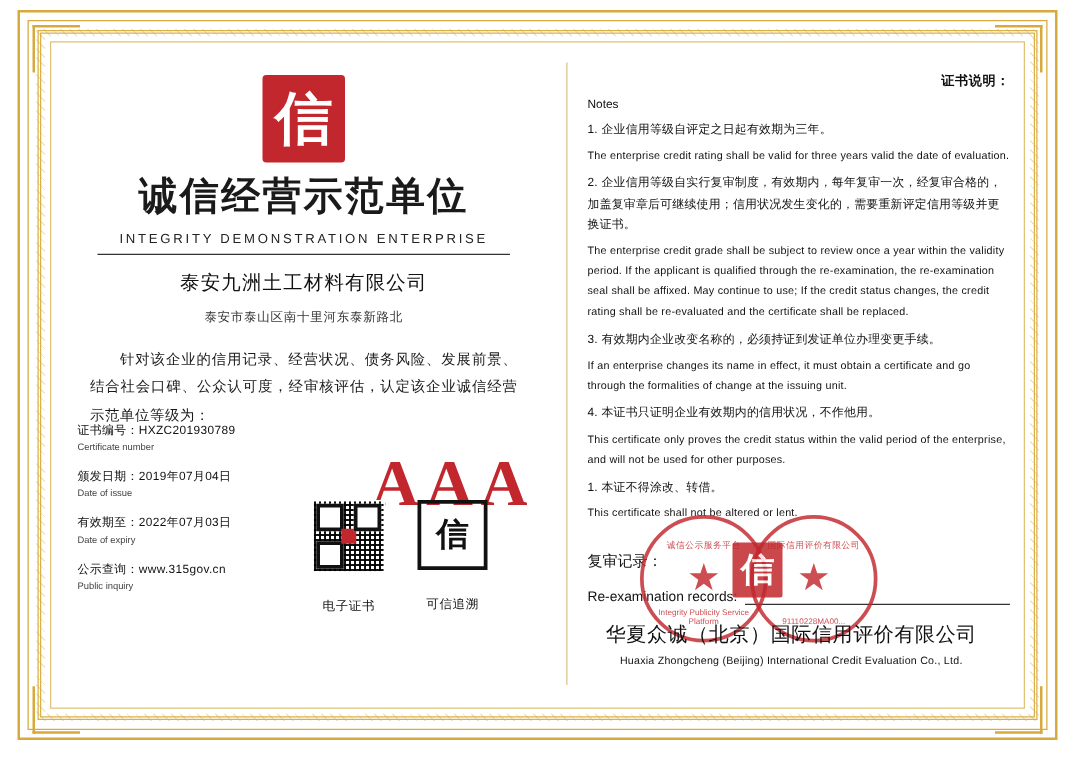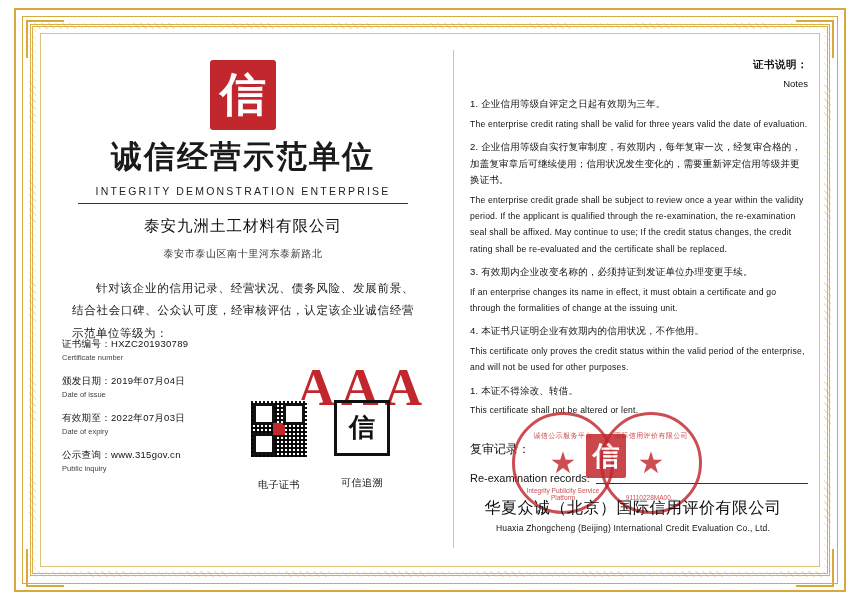--- a/index.html
+++ b/index.html
@@ -280,21 +280,20 @@
     color: #111;
     font-weight: bold;
     letter-spacing: .5px;
     text-align: right;
   }
   .notes-title-en {
     font-size: 9.5px;
     color: #111;
     margin-top: 6px;
     margin-bottom: 6px;
-    text-align: right;
   }
   .note-cn {
     font-size: 9.5px;
     color: #111;
     line-height: 1.75;
     margin-top: 7px;
     letter-spacing: .2px;
   }
   .note-en {
     font-size: 8.6px;

